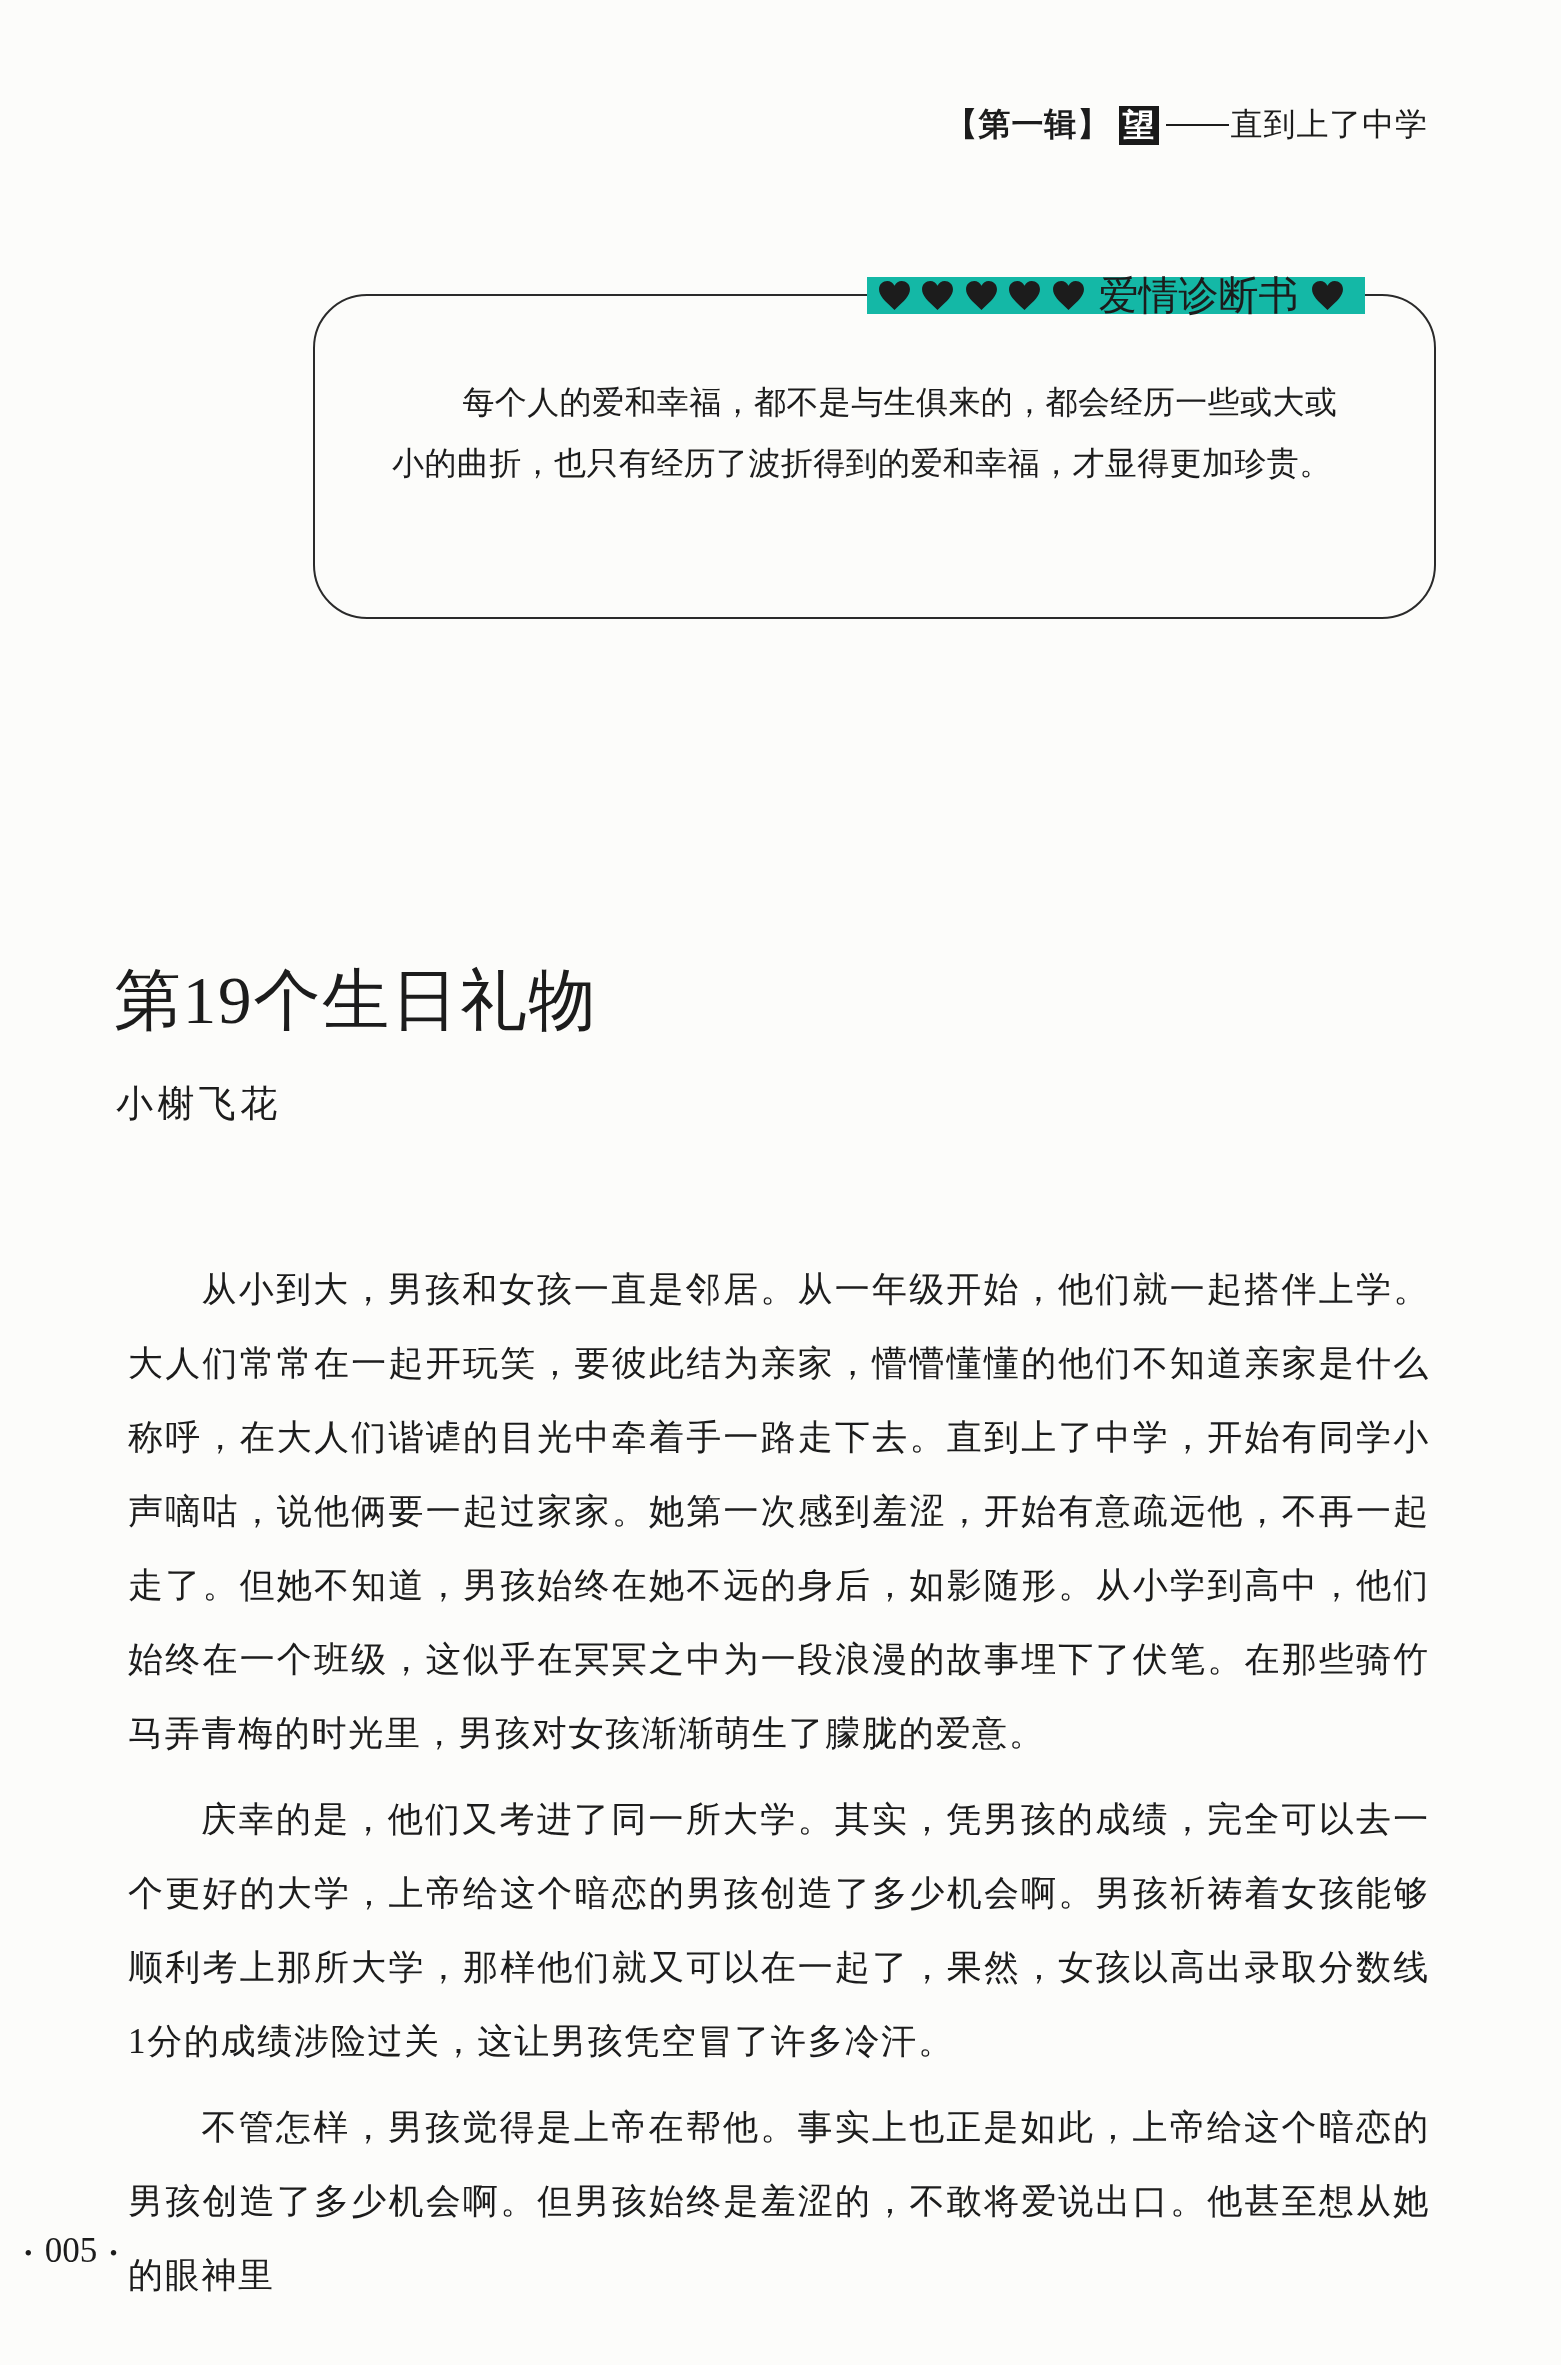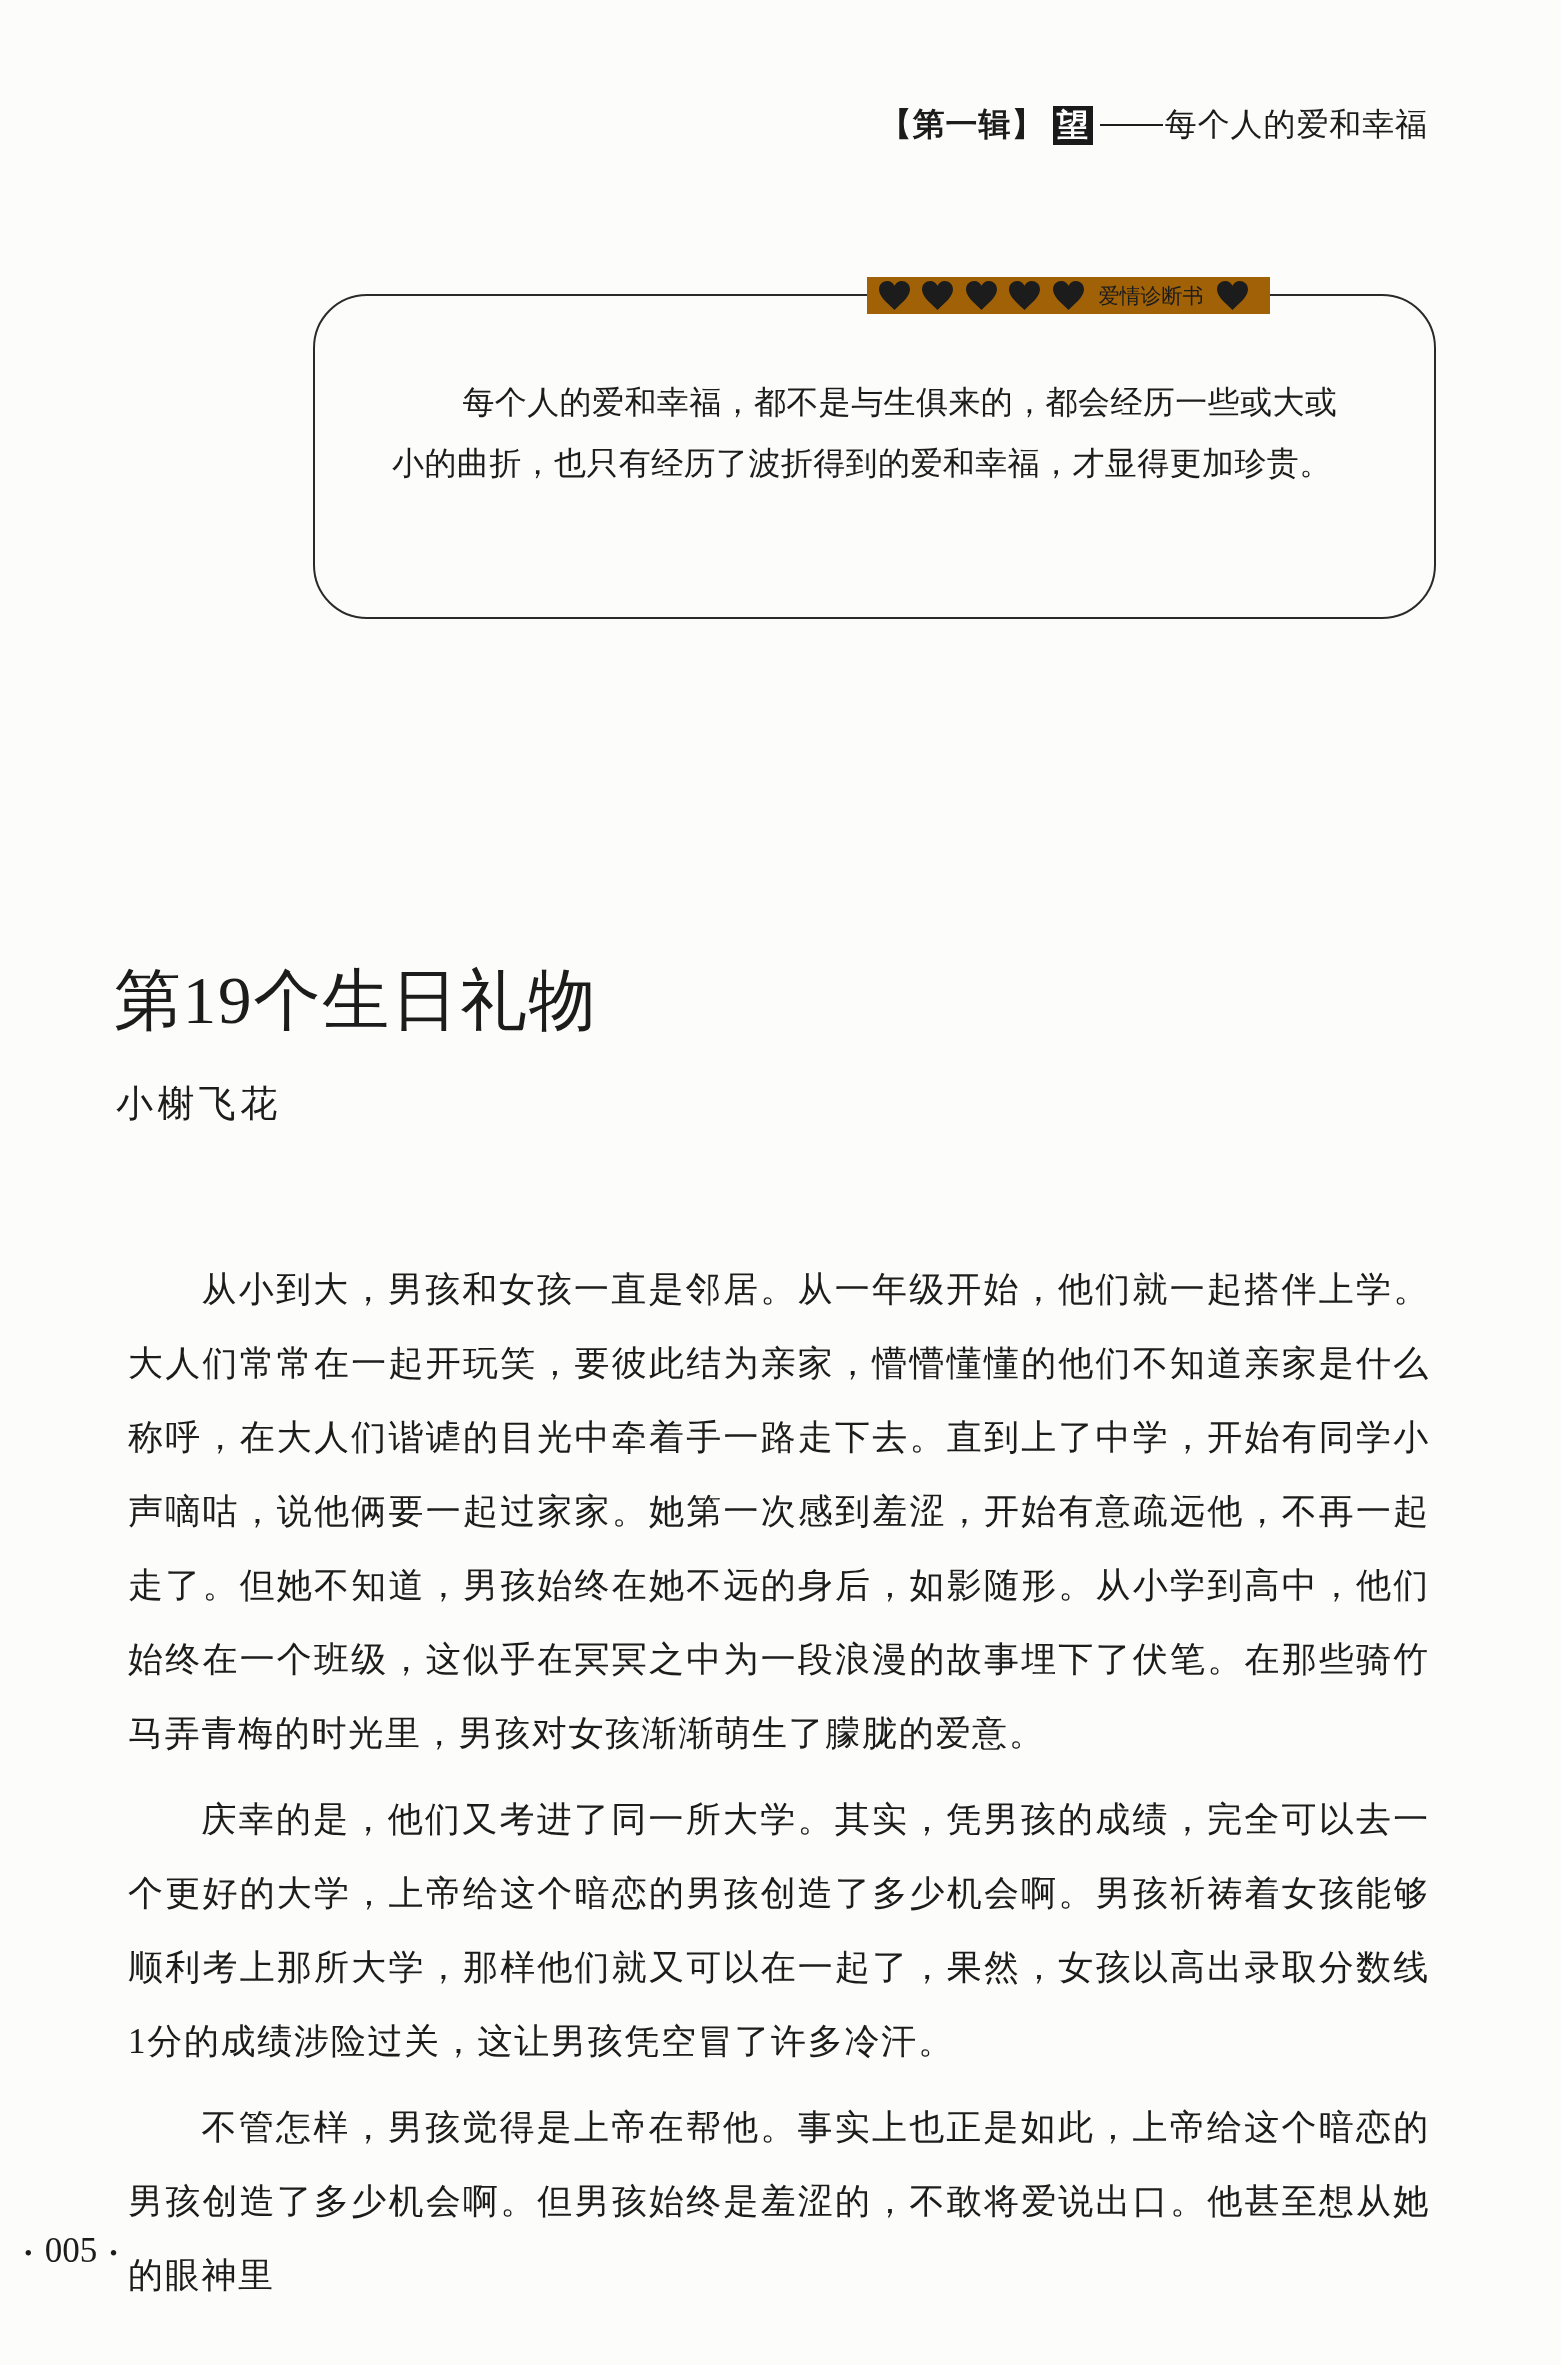--- a/index.html
+++ b/index.html
@@ -31,23 +31,23 @@
 
   
   .diag-box {
     position: absolute; left: 313px; top: 294px;
     width: 1123px; height: 325px;
     border: 2.6px solid #2a2a2a; border-radius: 54px;
     box-sizing: border-box;
   }
   .diag-label {
     position: absolute; top: 277px; left: 867px;
-    background: #a16207; padding: 0 10.5px;
+    background: #14b8a6; padding: 0 10.5px;
     display: flex; align-items: center; height: 37px;
-    font-size: 21px;
+    font-size: 40px;
   }
   .diag-label .heart {
     display: inline-block; width: 33px; height: 33px; margin-right: 10.5px;
   }
   .diag-label .label-text { margin: 0 12.3px 0 3.5px; letter-spacing: 0px; }
   .diag-text {
     position: absolute; left: 392px; top: 372px; width: 976px;
     font-size: 32px; line-height: 61px; text-indent: 2.2em;
     letter-spacing: 0.4px;
   }
@@ -78,21 +78,21 @@
   }
   .page-number .dot { font-size: 23px; vertical-align: middle; margin: 0 12.3px; }
 </style>
 </head>
 <body>
 
 <div class="running-header sans">
   <span class="section">【第一辑】</span>
   <span class="badge">望</span>
   <span class="dash"></span>
-  <span>每个人的爱和幸福</span>
+  <span>直到上了中学</span>
 </div>
 
 <div class="diag-box"></div>
 <div class="diag-label sans">
   <svg class="heart" viewBox="0 0 32 32">
       <path d="M16 30 C6 21 1 16 1 10 C1 5 5 2 9 2 C12 2 14.5 4 16 6.5 C17.5 4 20 2 23 2 C27 2 31 5 31 10 C31 16 26 21 16 30 Z" fill="#1c1c1c"></path>
     </svg>
   <svg class="heart" viewBox="0 0 32 32">
       <path d="M16 30 C6 21 1 16 1 10 C1 5 5 2 9 2 C12 2 14.5 4 16 6.5 C17.5 4 20 2 23 2 C27 2 31 5 31 10 C31 16 26 21 16 30 Z" fill="#1c1c1c"></path>
     </svg>

